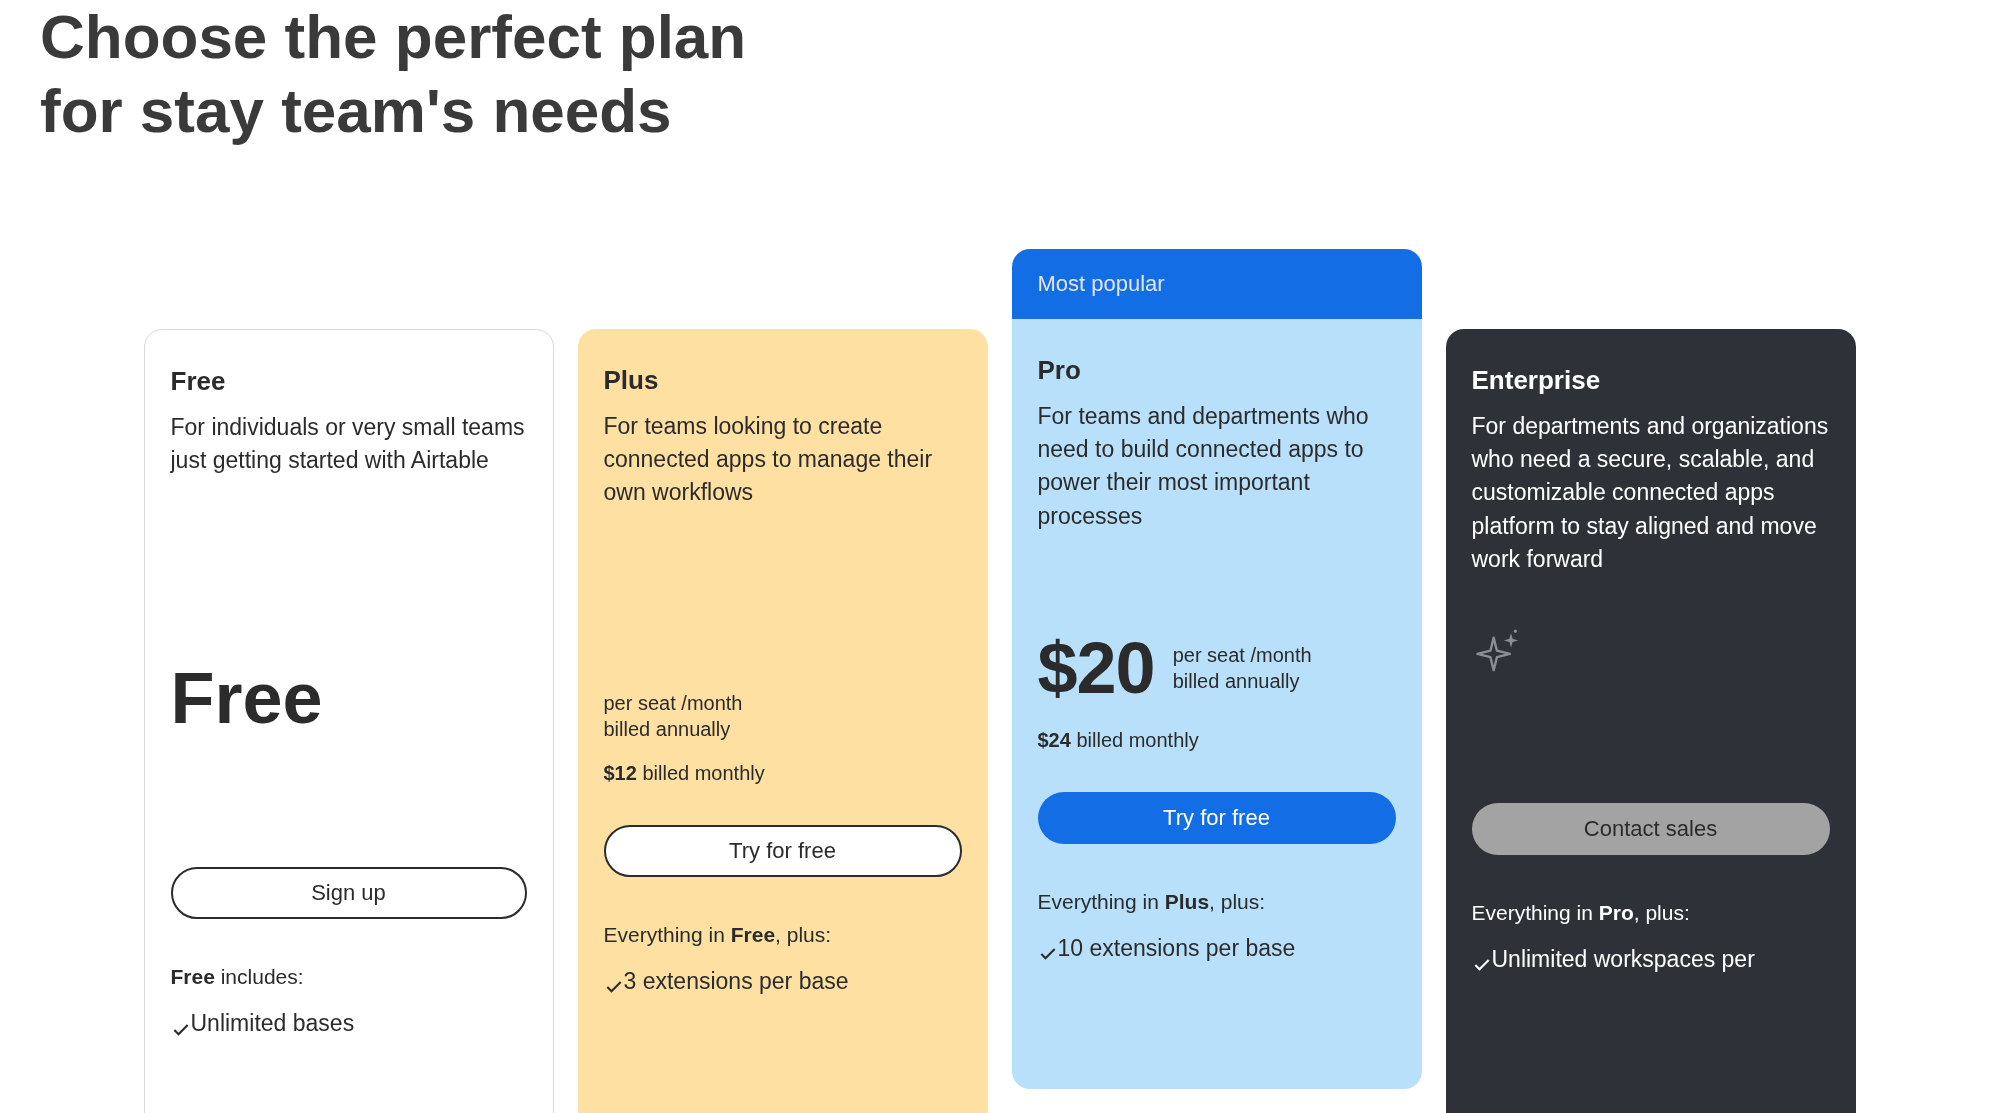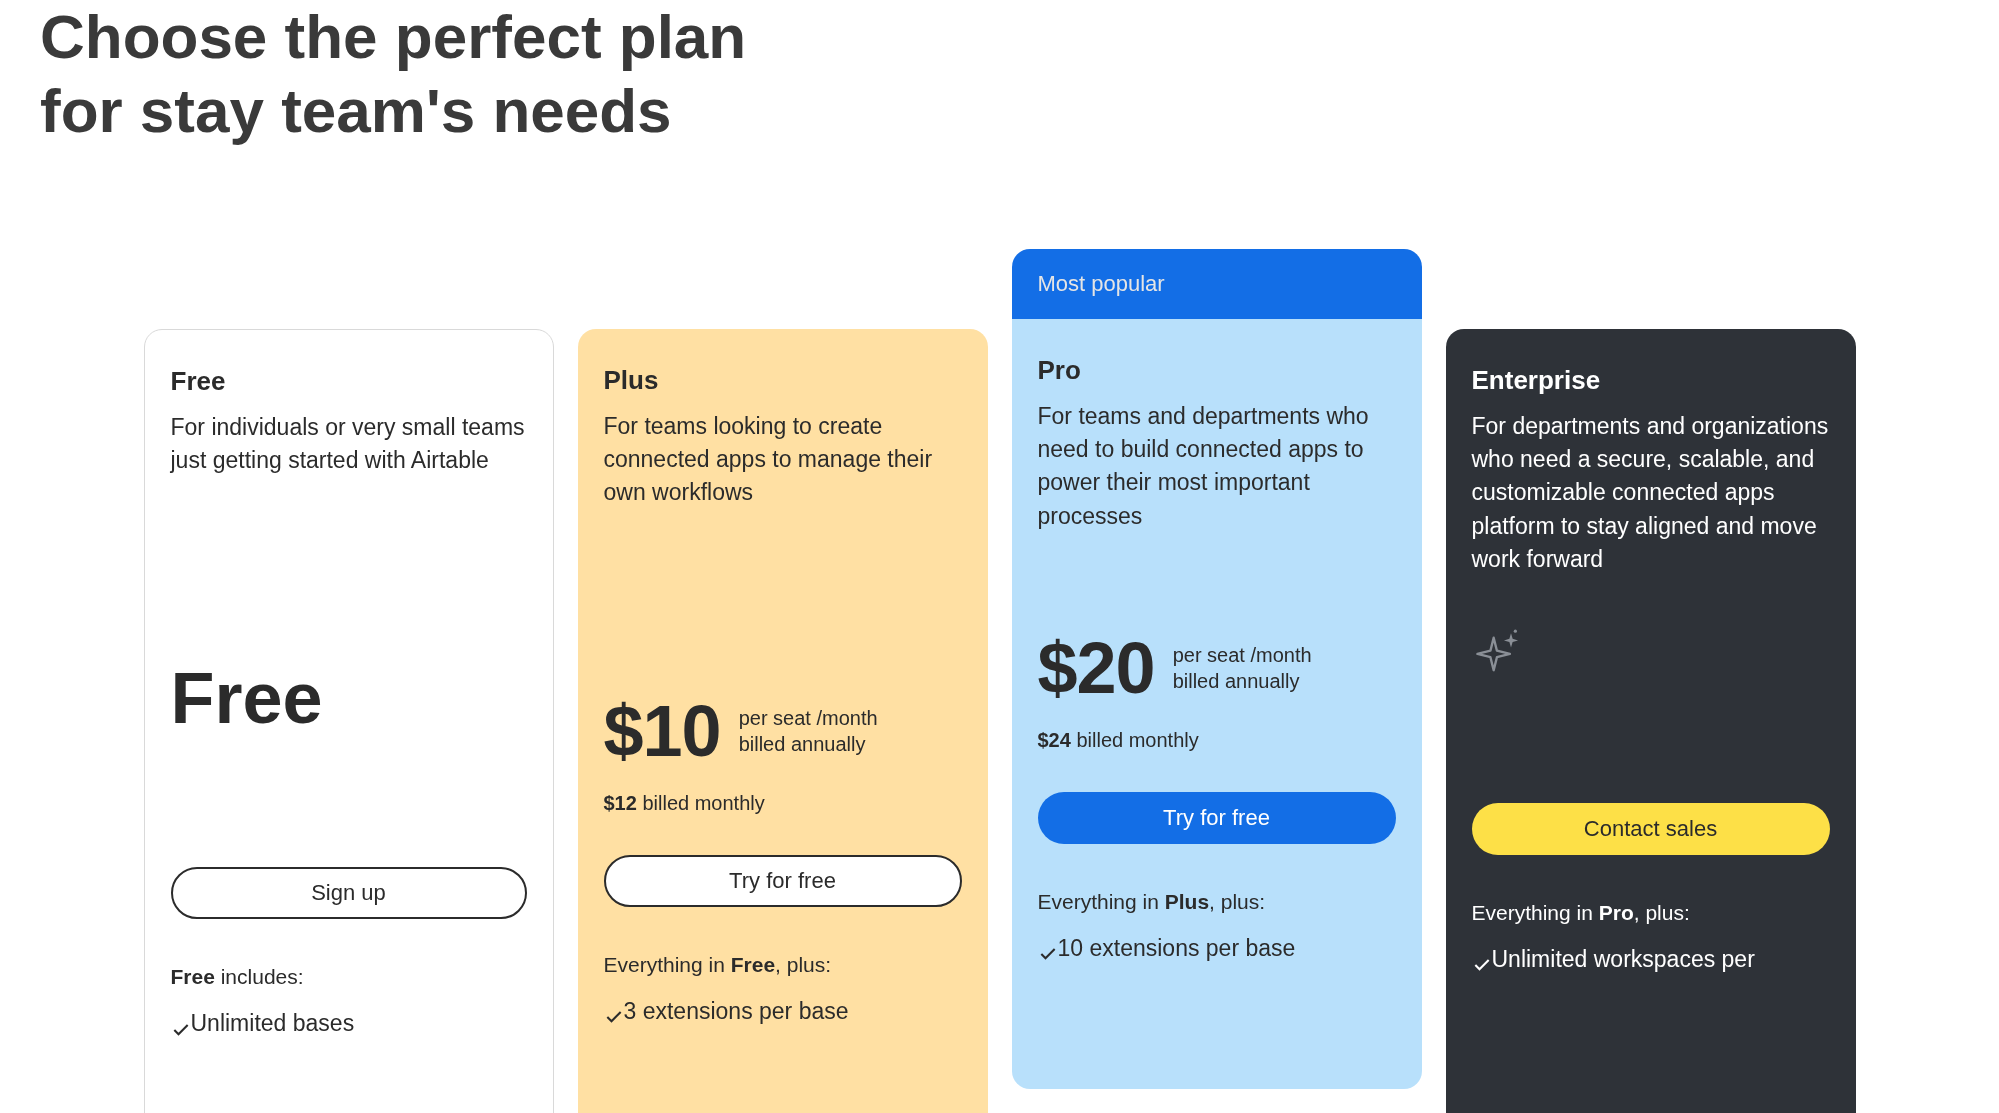--- a/index.html
+++ b/index.html
@@ -126,21 +126,21 @@
   .cta-outline-dark {
     background: #fff;
     border: 2px solid #2b2b2b;
     color: #2b2b2b;
   }
   .cta-blue {
     background: #136ee6;
     color: #fff;
   }
   .cta-white {
-    background: #fde047;
+    background: #a3a3a3;
     color: #2b2b2b;
   }
   .includes-label {
     font-size: 21px;
     margin-top: 46px;
     margin-bottom: 18px;
   }
   .includes-label .bold { font-weight: 700; }
   .feature {
     display: flex;
@@ -185,21 +185,20 @@
           </svg>
         <span>Unlimited bases</span>
       </div>
     </div>
 
     <div class="plan plan-plus">
       <div class="plan-name">Plus</div>
       <div class="plan-desc">For teams looking to create connected apps to manage their own workflows</div>
       <div class="desc-spacer-plus"></div>
       <div class="price-row">
-        <div class="price-big">$10</div>
         <div class="price-sub">
           <div>per seat /month</div>
           <div>billed annually</div>
         </div>
       </div>
       <div class="price-monthly">
         <span class="bold">$12</span><span> billed monthly</span>
       </div>
       <button class="cta cta-outline-dark">Try for free</button>
       <div class="includes-label">

